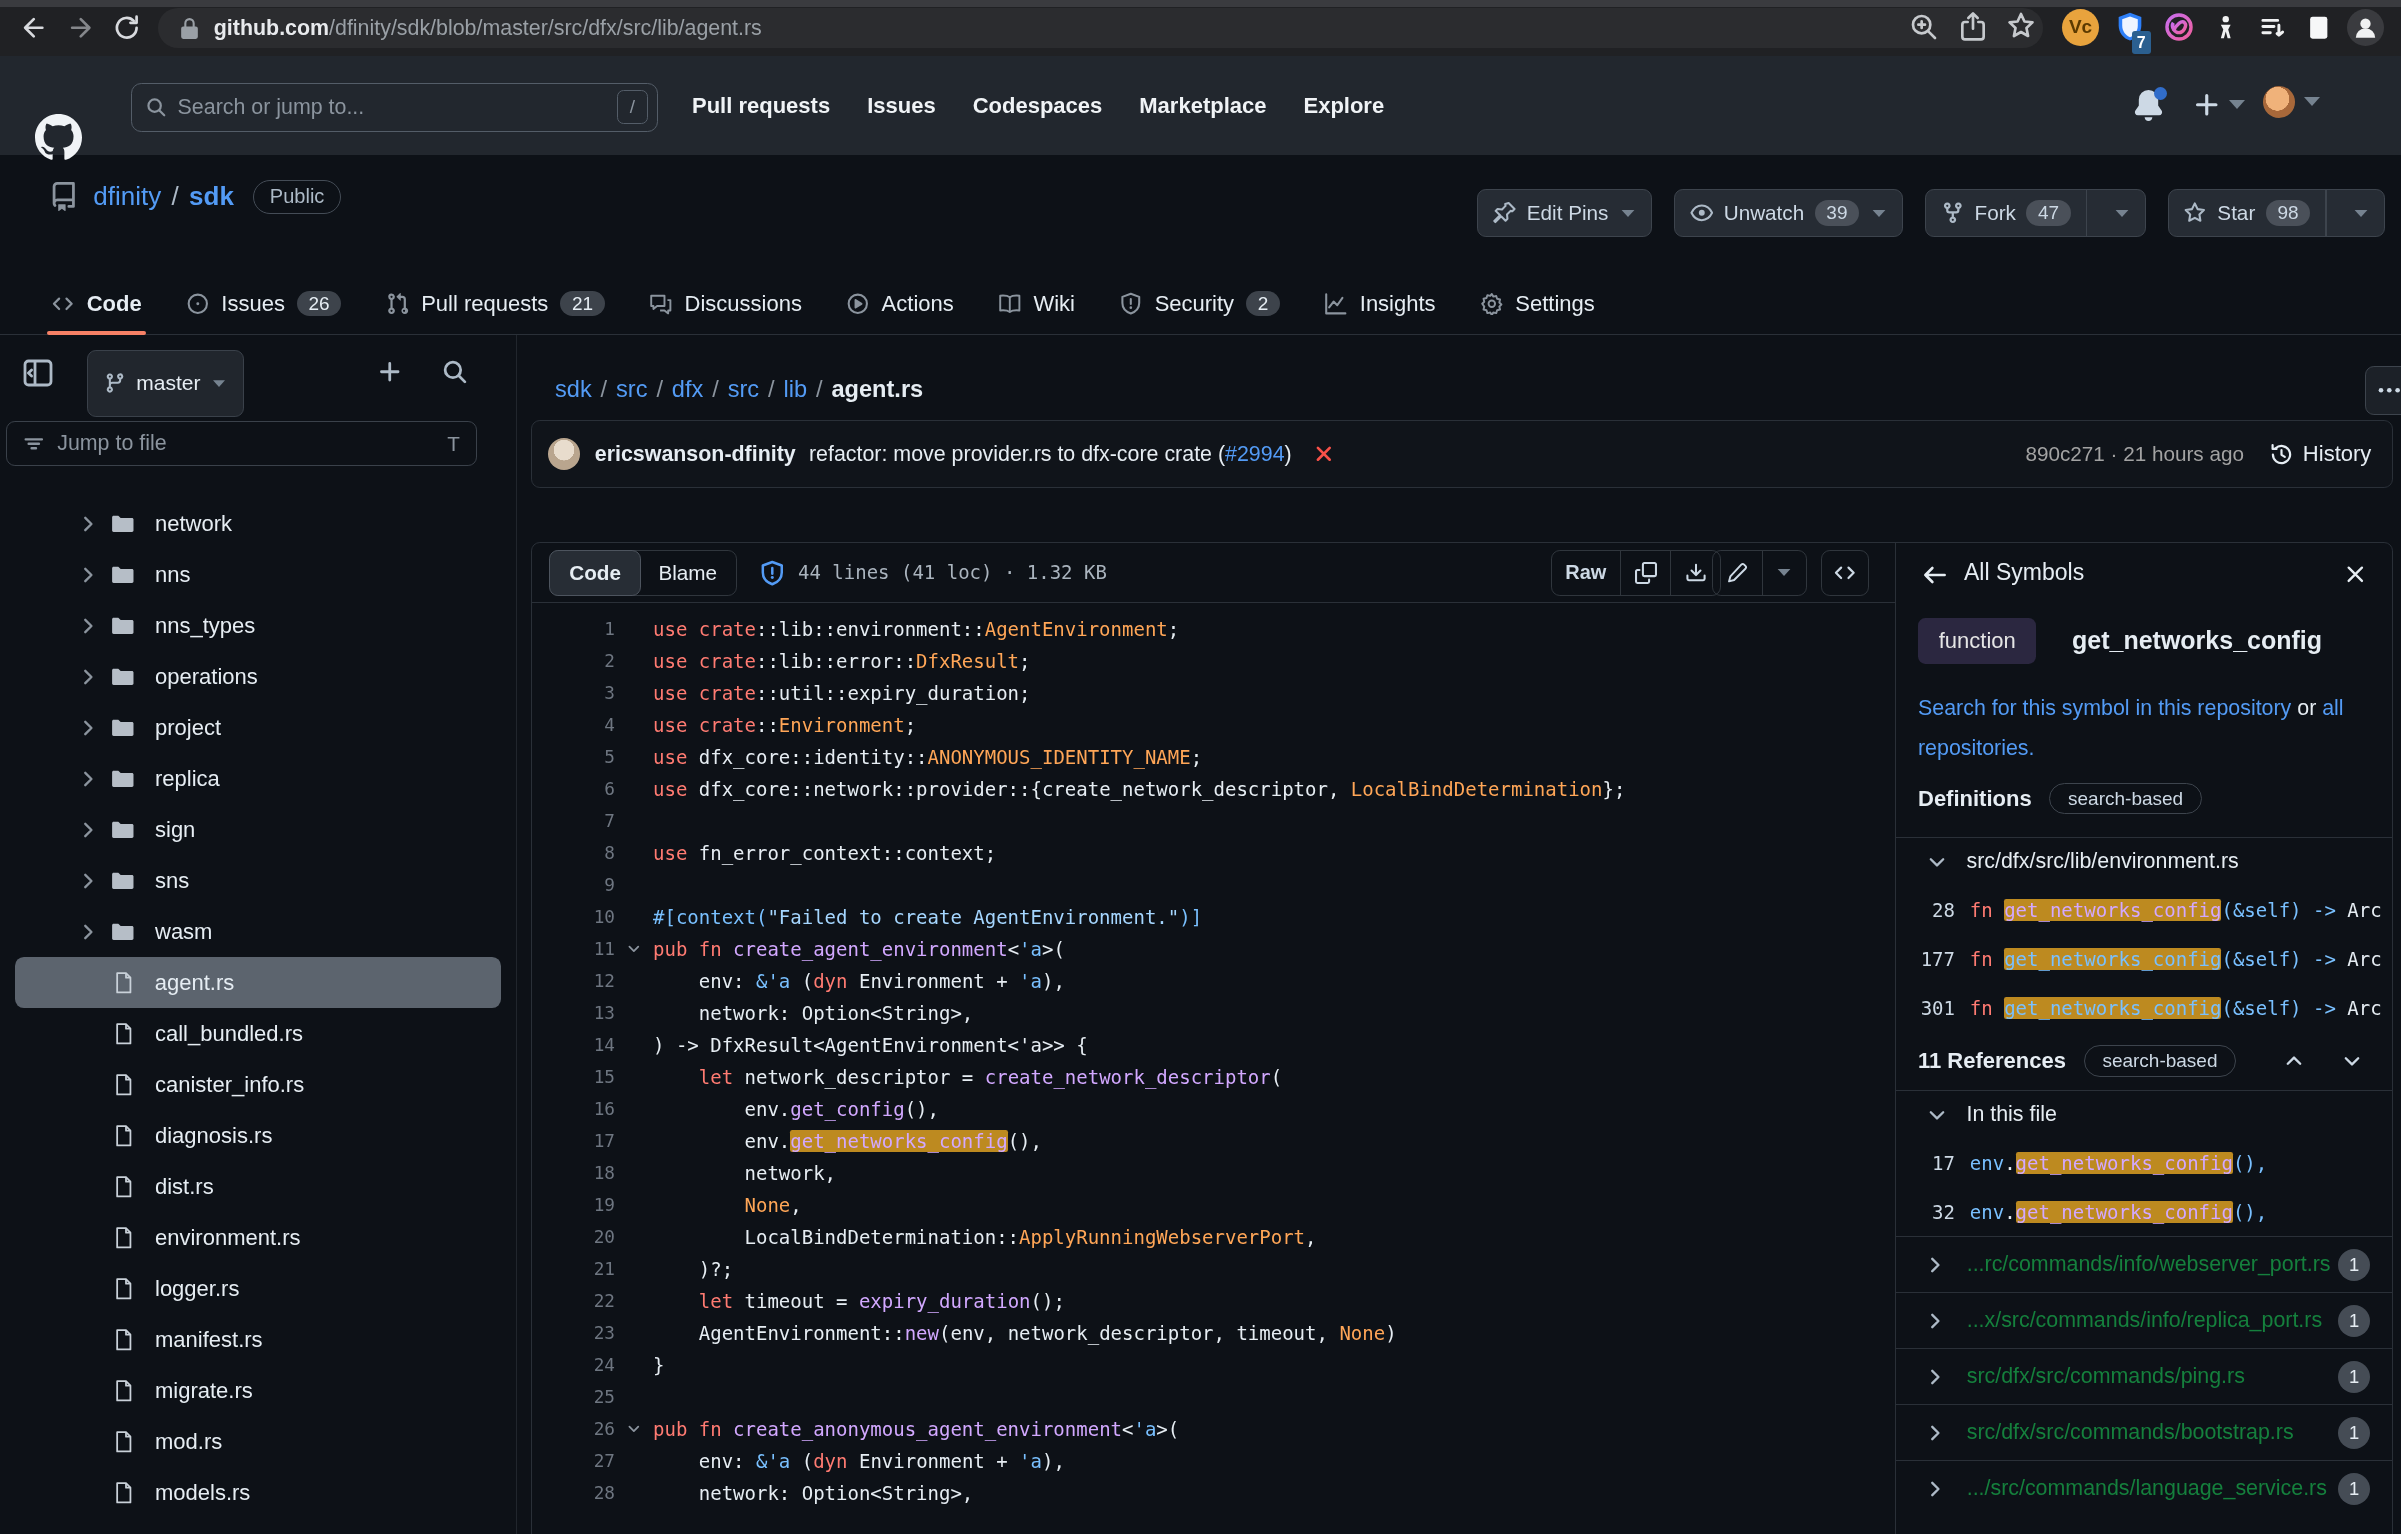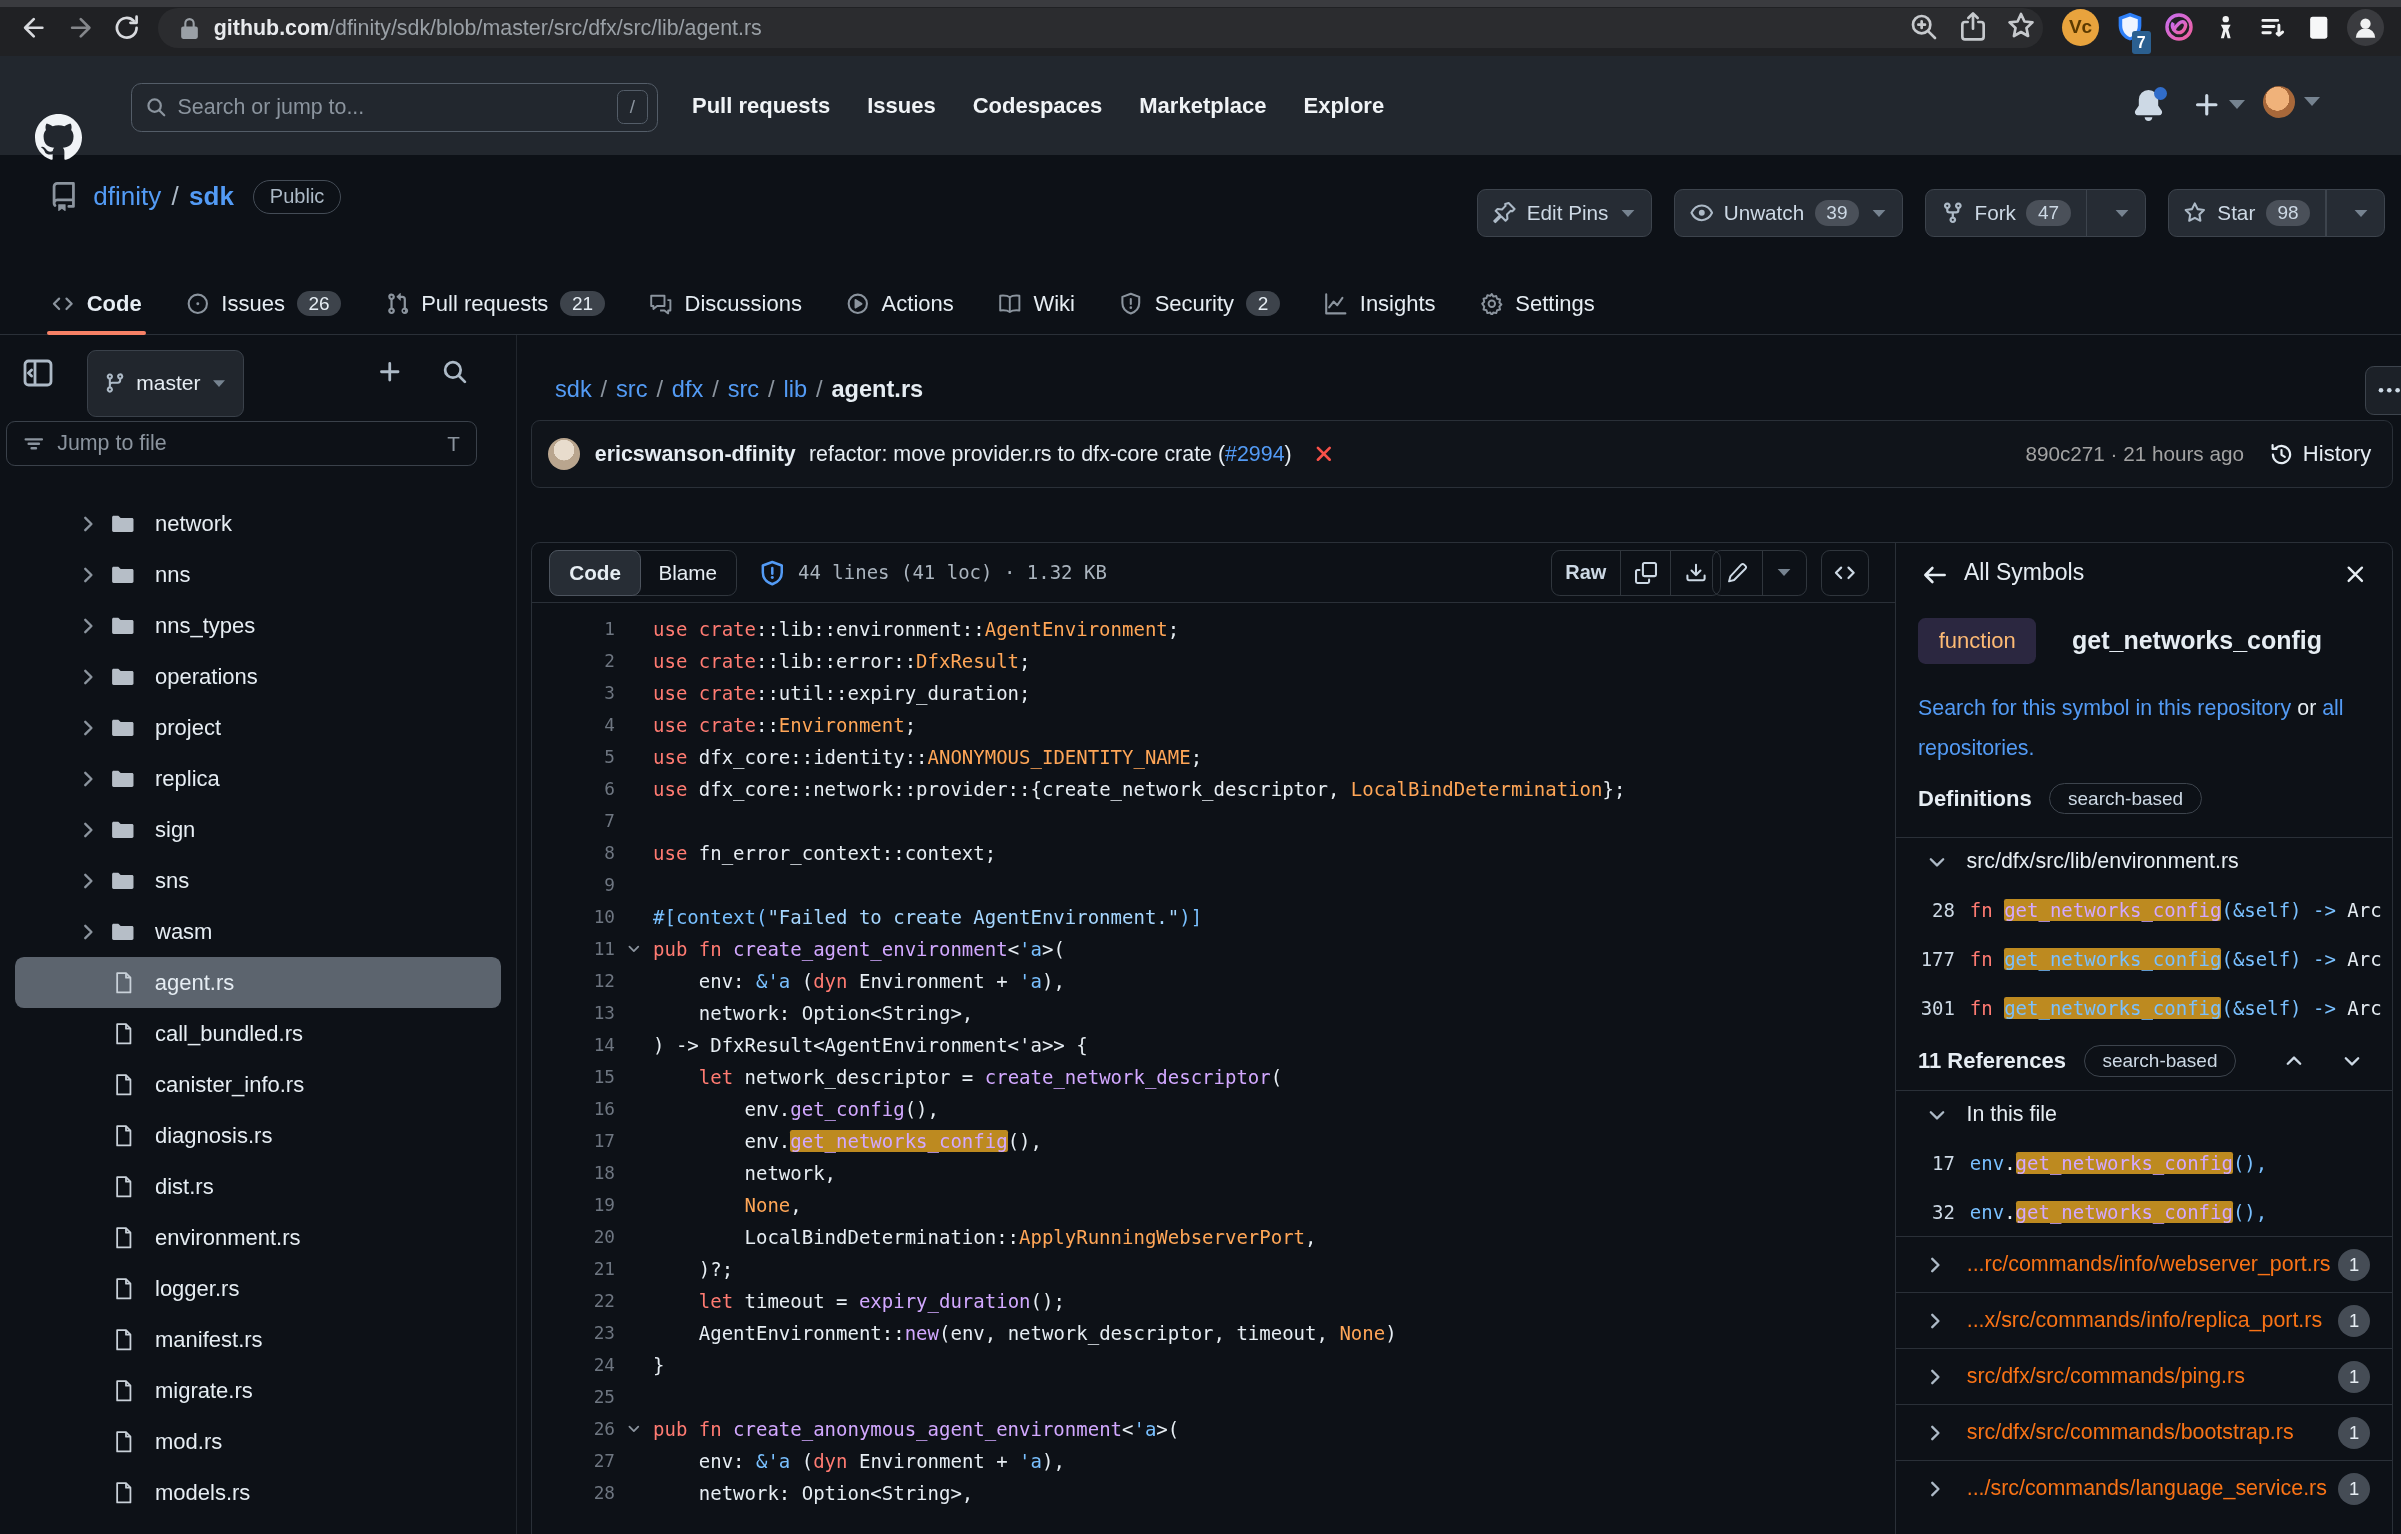--- a/index.html
+++ b/index.html
@@ -106,42 +106,42 @@
   .cl .fold{width:38px;color:#8b949e;display:flex;justify-content:center;flex:none;}
   .cl .src{font-family:"DejaVu Sans Mono",monospace;font-size:19px;}
   .c-k{color:#ff7b72}.c-t{color:#ffa657}.c-f{color:#d2a8ff}.c-p{color:#e6edf3}.c-b{color:#79c0ff}.c-s{color:#a5d6ff}
   .hl{background:#bd8a20;border-radius:2.2px;}
   
   #symbols-pane{flex:1;border-left:1.5px solid #2a3038;position:relative;overflow:hidden;}
   #sym-head{position:absolute;left:0;top:0;width:100%;height:62px;}
   #sym-back{position:absolute;left:25px;top:17.7px;color:#e6edf3;}
   #sym-title{position:absolute;left:68px;top:16px;font-size:23px;color:#e6edf3;}
   #sym-close{position:absolute;right:23.6px;top:17.7px;color:#e6edf3;}
-  #sym-kind{position:absolute;left:22px;top:75px;height:46px;padding:0 20.7px;background:#2b2740;border-radius:7.4px;color:#fdba74;font-size:22px;display:flex;align-items:center;}
+  #sym-kind{position:absolute;left:22px;top:75px;height:46px;padding:0 20.7px;background:#2b2740;border-radius:7.4px;color:#e5e5e5;font-size:22px;display:flex;align-items:center;}
   #sym-name{position:absolute;left:176px;top:83px;font-size:25px;font-weight:600;color:#e6edf3;}
   #sym-search{position:absolute;left:22px;top:145px;width:443px;font-size:21.4px;line-height:40px;}
   #sym-search .lk{color:#539bf5;}
   #defs-label-row{position:absolute;left:22px;top:240px;display:flex;align-items:center;gap:17.7px;}
   .sec-label{font-size:22px;font-weight:bold;color:#e6edf3;}
   .pill{border:1.5px solid #3d444d;border-radius:19px;padding:3.7px 17.7px;font-size:19px;color:#cdd9e5;}
   #sym-sections{position:absolute;left:0;top:294px;width:100%;}
   .sym-sec{border-top:1.5px solid #2a3038;}
   .filehdr{height:47px;display:flex;align-items:center;}
   .filehdr .chev{margin:0 19px 0 29.5px;color:#adbac7;}
   .filehdr .fname{font-size:21.4px;color:#e6edf3;white-space:nowrap;}
   .symrow{height:49px;display:flex;align-items:center;white-space:pre;overflow:hidden;}
   .symrow .ln{width:59px;flex:none;text-align:right;margin-right:14.8px;font-family:"DejaVu Sans Mono",monospace;font-size:19px;color:#cdd9e5;}
   .symrow .src{font-family:"DejaVu Sans Mono",monospace;font-size:19px;}
   #refs-label-row{height:58px;display:flex;align-items:center;gap:17.7px;padding-left:22px;position:relative;}
   #refs-label-row .upchev,#refs-label-row .dnchev{position:absolute;color:#cdd9e5;}
   #refs-label-row .upchev{right:87px;}
   #refs-label-row .dnchev{right:29.5px;}
   .reffile{height:55px;display:flex;align-items:center;position:relative;}
   .reffile .chev{margin:0 20.7px 0 28px;color:#adbac7;}
-  .reffile .fname{font-size:21.4px;color:#f97316;white-space:nowrap;}
+  .reffile .fname{font-size:21.4px;color:#15803d;white-space:nowrap;}
   .reffile .cntbadge{position:absolute;right:22px;width:32px;height:32px;border-radius:16px;background:#454c55;color:#e6edf3;font-size:18.4px;display:flex;align-items:center;justify-content:center;}
 </style>
 </head>
 <body>
 
 <div id="browser-bar">
   <div class="tabstrip"></div>
   <span class="nav-glyph" style="left:19px">
     <svg viewBox="0 0 24 24" width="29.5" height="29.5" fill="none" stroke="currentColor" stroke-width="2.2" stroke-linecap="round" stroke-linejoin="round">
         <path d="M19 12H6M12 5l-7 7 7 7"></path>

